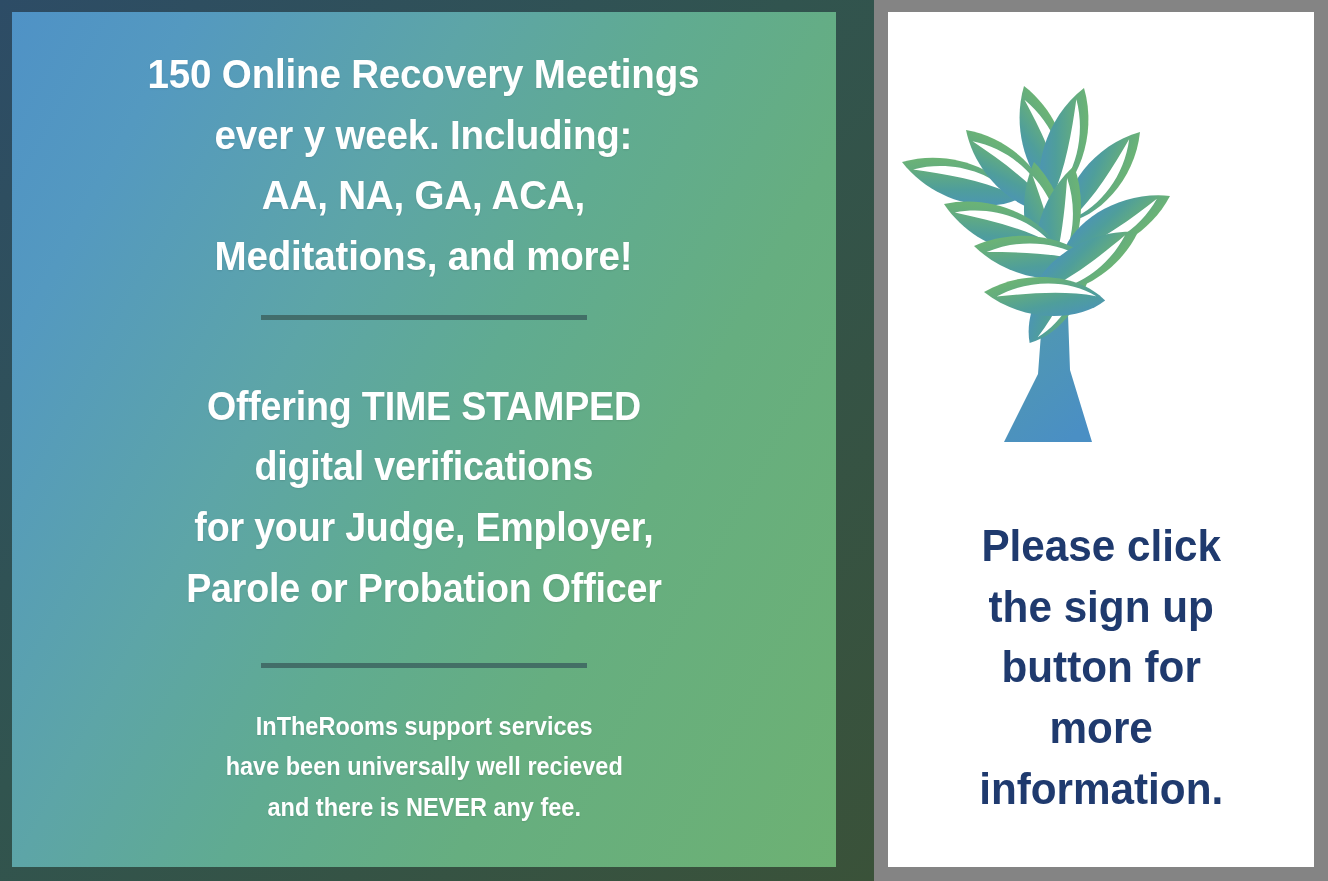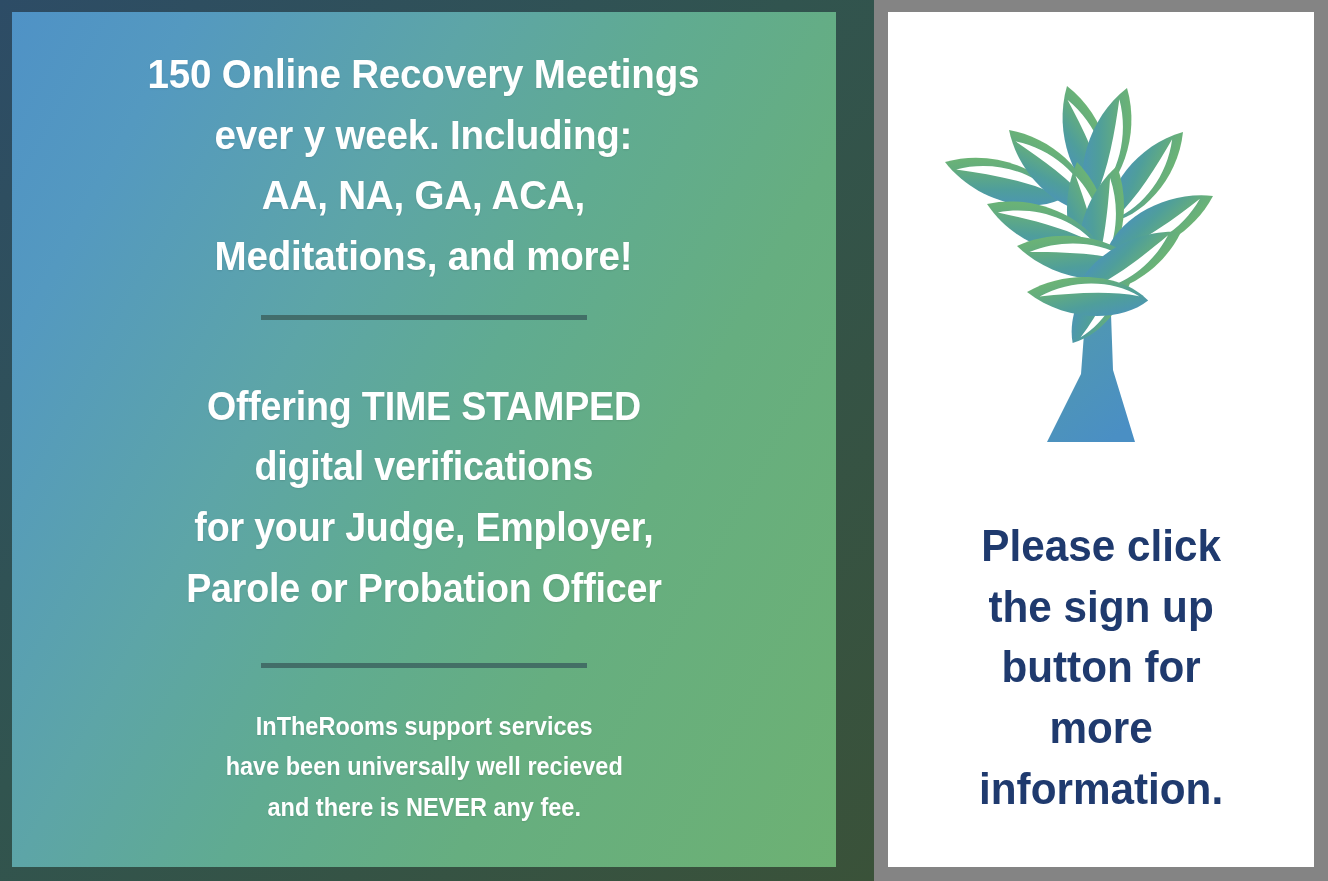--- a/index.html
+++ b/index.html
@@ -54,21 +54,20 @@
     position:relative;
     width:454px; height:881px;
     padding:12px 14px 14px 0;
     z-index:2;
   }
   #right-panel-inner {
     width:100%; height:100%;
     background:#ffffff;
     display:flex;
     flex-direction:column;
-    align-items:center;
   }
 
   
   .headline {
     color:#ffffff;
     font-weight:700;
     font-size:41px;
     line-height:1.48;
     text-align:center;
     letter-spacing:-0.2px;

